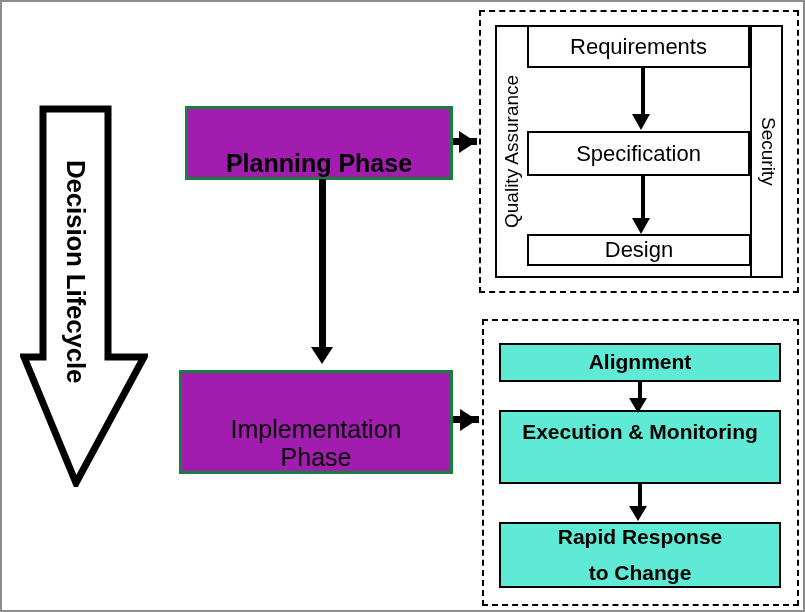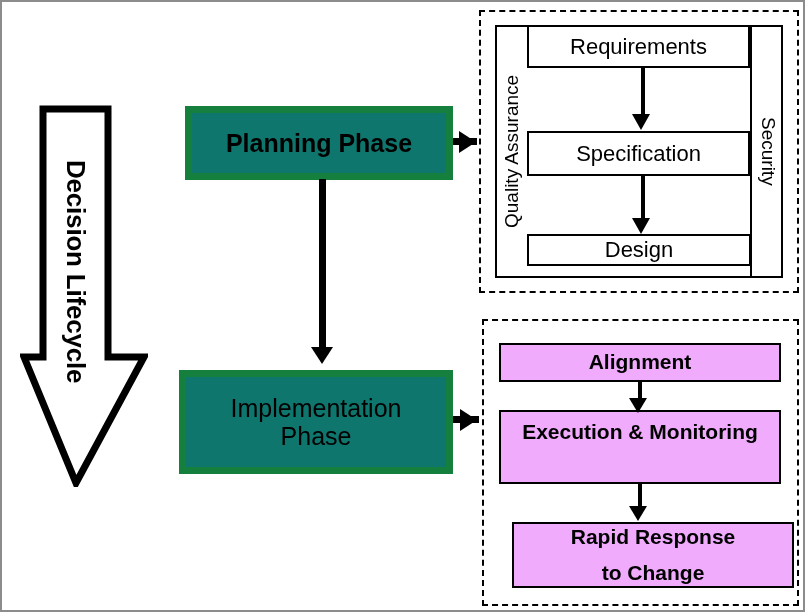--- a/index.html
+++ b/index.html
@@ -13,24 +13,24 @@
     width:805px;
     height:612px;
     background:#ffffff;
     box-sizing:border-box;
     border:2px solid #8c8c8c;
     overflow:hidden;
   }
   .solidbox{
     position:absolute;
     box-sizing:border-box;
-    background:#0f766e;
-    border:7px solid #15803d;
+    background:#a21caf;
+    border:3px solid #15803d;
     display:flex;
-    align-items:center;
+    align-items:flex-end;
     justify-content:center;
     text-align:center;
     line-height:1.12;
   }
   .dashbox{
     position:absolute;
     box-sizing:border-box;
     background:#ffffff;
     border:2px dashed #000000;
   }
@@ -129,29 +129,29 @@
   #wf-requirements{left:525px; top:23px; width:223px; height:43px;}
   #wf-specification{left:525px; top:129px; width:223px; height:45px;}
   #wf-design{left:525px; top:232px; width:225px; height:32px; border-right-width:3px;}
 
   
   #agile-dashed{left:480px; top:317px; width:317px; height:287px;}
   .ag-cell{
     position:absolute;
     box-sizing:border-box;
     border:2px solid #000000;
-    background:#f0abfc;
+    background:#5eead4;
     display:flex; align-items:center; justify-content:center;
     text-align:center;
     font-size:21px; font-weight:bold;
     line-height:1.15;
   }
   #ag-alignment{left:497px; top:341px; width:282px; height:39px;}
   #ag-execution{left:497px; top:408px; width:282px; height:74px;}
-  #ag-rapid{left:510px; top:520px; width:282px; height:66px;text-align:center;}
+  #ag-rapid{left:497px; top:520px; width:282px; height:66px;text-align:center;}
   #ag-execution-label{position:absolute;left:0;right:0;top:8px;}
 </style>
 </head>
 <body>
 
 <div id="canvas">
 
   <div id="lifecycle-arrow">
     <svg viewBox="0 0 128 382" xmlns="http://www.w3.org/2000/svg">
       <polygon points="23,4 88,4 88,252 124,252 56,378 4,252 23,252" fill="#ffffff" stroke="#000000" stroke-width="7" stroke-linejoin="miter"></polygon>

